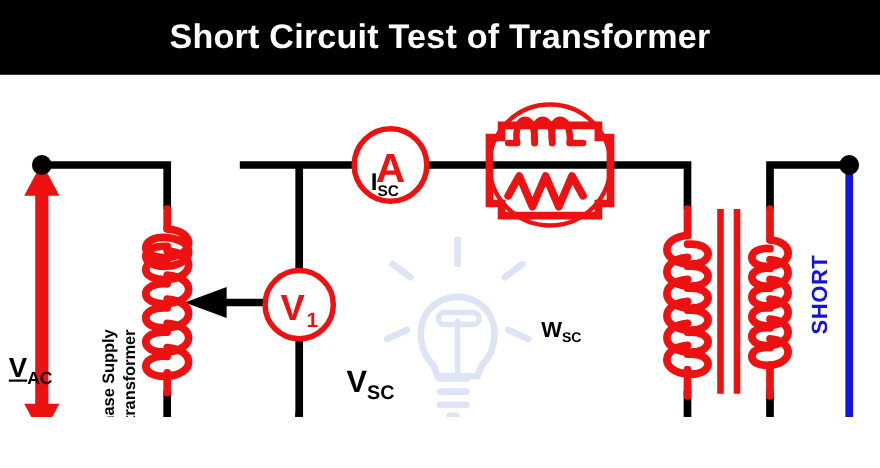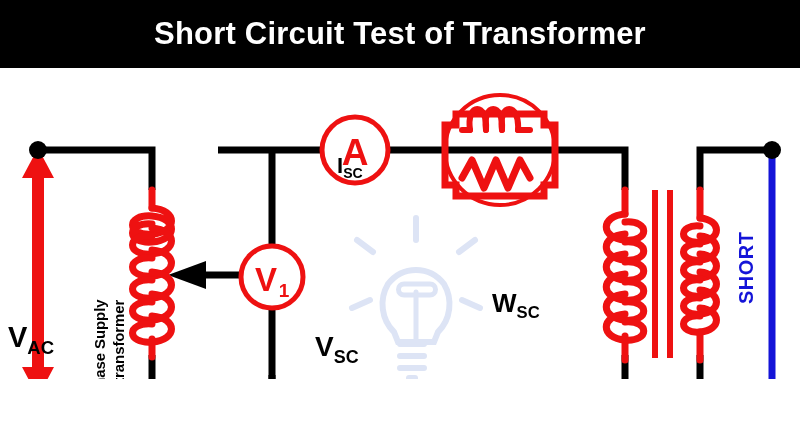--- a/index.html
+++ b/index.html
@@ -55,36 +55,37 @@
   }
   .lbl-black { color: #000000; }
   .lbl-blue { color: #1414d8; }
   .sub {
     font-size: 0.64em;
     vertical-align: sub;
   }
   #lbl-vac {
     left: 8px;
     top: 255px;
-    font-size: 29px;
+    font-size: 25px;
+    text-decoration: underline;
   }
   #lbl-isc {
     left: 337px;
     top: 87px;
     font-size: 22px;
   }
   #lbl-vsc {
     left: 315px;
     top: 265px;
     font-size: 28px;
   }
   #lbl-wsc {
     left: 492px;
     top: 222px;
-    font-size: 26px;
+    font-size: 20px;
   }
   #lbl-short {
     left: 736px;
     top: 236px;
     font-size: 20px;
     transform: rotate(-90deg);
     transform-origin: left top;
     letter-spacing: 0.5px;
   }
   .supply-text {

